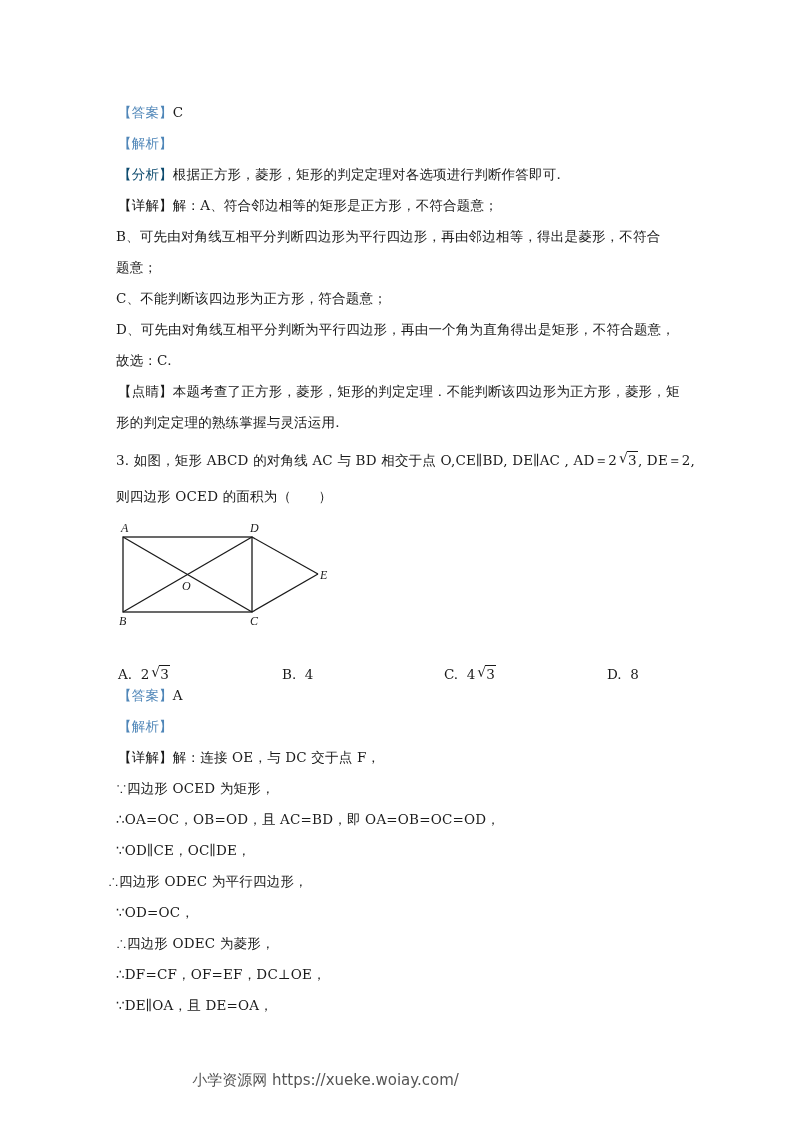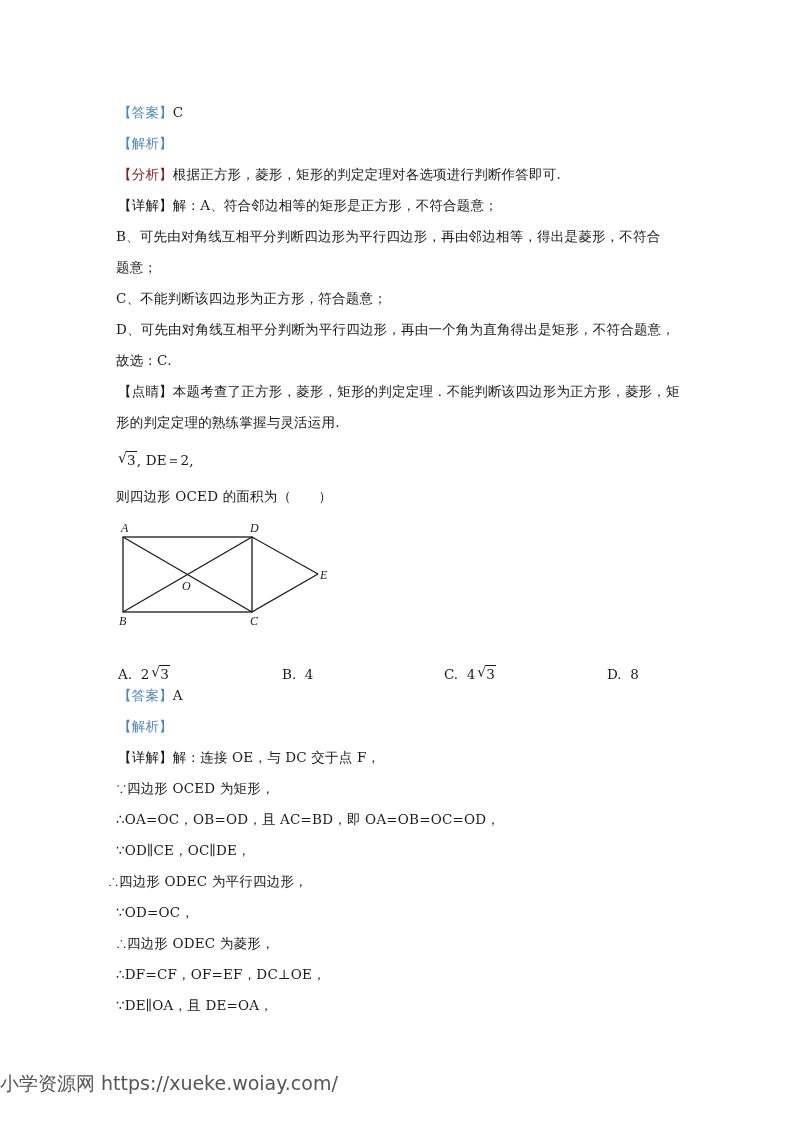--- a/index.html
+++ b/index.html
@@ -1,27 +1,27 @@
 <!DOCTYPE html>
 <html><head>
 <meta charset="utf-8">
 <style>
   html, body { margin: 0; padding: 0; background: #ffffff; }
   body { width: 793px; height: 1122px; position: relative; overflow: hidden;
          font-family: "DejaVu Serif", "Liberation Serif", serif; color: #1a1a1a; }
   .line { position: absolute; left: 118px; font-size: 13.5px; line-height: 18px; white-space: nowrap; letter-spacing: 0.2px; text-align: center; }
   .tag-blue { color: #4f86b8; }
-  .tag-black { color: #7f1d1d; }
+  .tag-black { color: #0c4a6e; }
   .sqrt { display: inline-block; position: relative; padding-left: 8px; margin-left: 2px; }
   .sqrt .radical { position: absolute; left: 0; top: -2px; font-size: 14px; }
   .sqrt .radicand { border-top: 1px solid #1a1a1a; padding: 0 1px; }
   .opt { position: absolute; top: 666px; font-size: 13.5px; white-space: nowrap; }
   .figure { position: absolute; left: 110px; top: 515px; width: 240px; height: 120px; }
-  .footer { position: absolute; top: 1071px; left: 0; width: 651px; text-align: left;
-            font-family: "DejaVu Sans", "Liberation Sans", sans-serif; font-size: 19px; color: #555; }
+  .footer { position: absolute; top: 1071px; left: 0; width: 651px; text-align: center;
+            font-family: "DejaVu Sans", "Liberation Sans", sans-serif; font-size: 15px; color: #555; }
 </style>
 </head>
 <body>
 
 <div class="line" style="top:103px">
   <span class="tag-blue">【答案】</span><span>C</span>
 </div>
 <div class="line" style="top:134px">
   <span class="tag-blue">【解析】</span>
 </div>
@@ -35,21 +35,21 @@
 <div class="line" style="left:116px;top:258px">题意；</div>
 <div class="line" style="left:116px;top:289px">C、不能判断该四边形为正方形，符合题意；</div>
 <div class="line" style="left:116px;top:320px">D、可先由对角线互相平分判断为平行四边形，再由一个角为直角得出是矩形，不符合题意，</div>
 <div class="line" style="left:116px;top:351px">故选：C.</div>
 <div class="line" style="top:382px">
   <span>【点睛】</span><span>本题考查了正方形，菱形，矩形的判定定理．不能判断该四边形为正方形，菱形，矩</span>
 </div>
 <div class="line" style="left:116px;top:413px">形的判定定理的熟练掌握与灵活运用.</div>
 
 <div class="line" style="left:116px;top:451px">
-  <span class="sqrt"><span class="radical">√</span><span class="radicand">3</span></span><span>, DE＝2,</span>
+  <span>3. 如图，矩形 ABCD 的对角线 AC 与 BD 相交于点 O,CE∥BD, DE∥AC , AD＝2</span><span class="sqrt"><span class="radical">√</span><span class="radicand">3</span></span><span>, DE＝2,</span>
 </div>
 <div class="line" style="left:116px;top:487px">则四边形 OCED 的面积为（　　）</div>
 
 <svg class="figure" viewBox="110 515 240 120">
   <g stroke="#1a1a1a" stroke-width="1.3" fill="none">
     <rect x="123" y="537" width="129" height="75"></rect>
     <line x1="123" y1="537" x2="252" y2="612"></line>
     <line x1="123" y1="612" x2="252" y2="537"></line>
     <line x1="252" y1="537" x2="318" y2="574"></line>
     <line x1="252" y1="612" x2="318" y2="574"></line>

